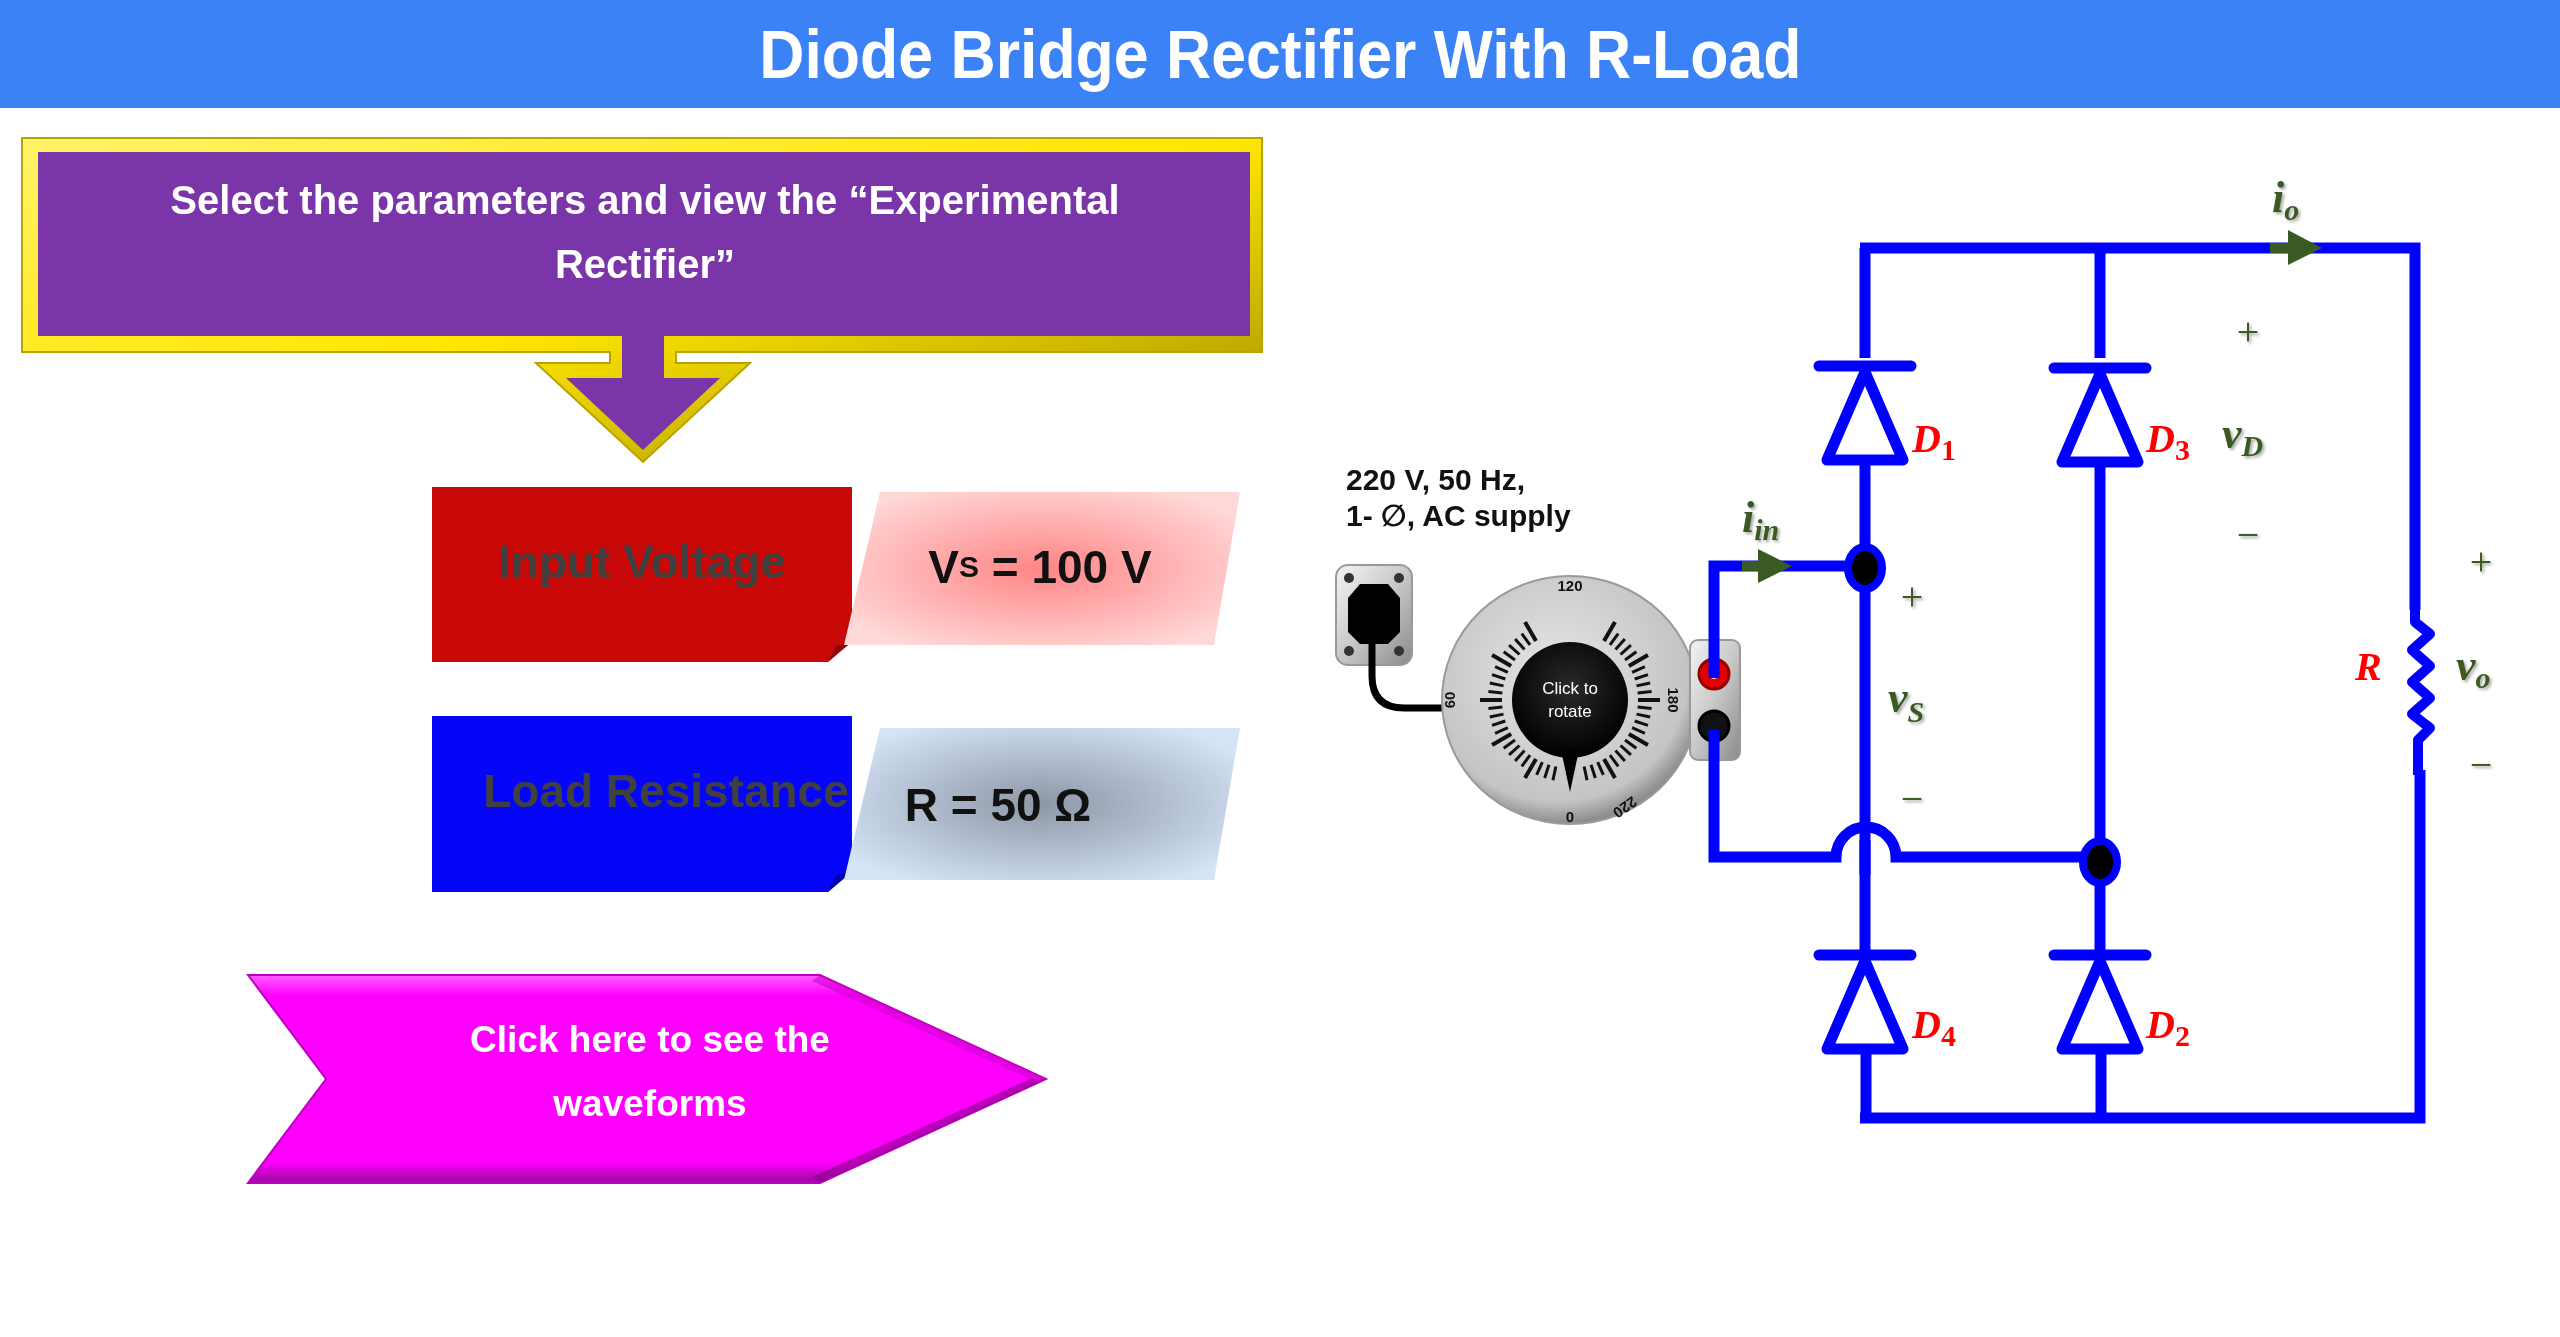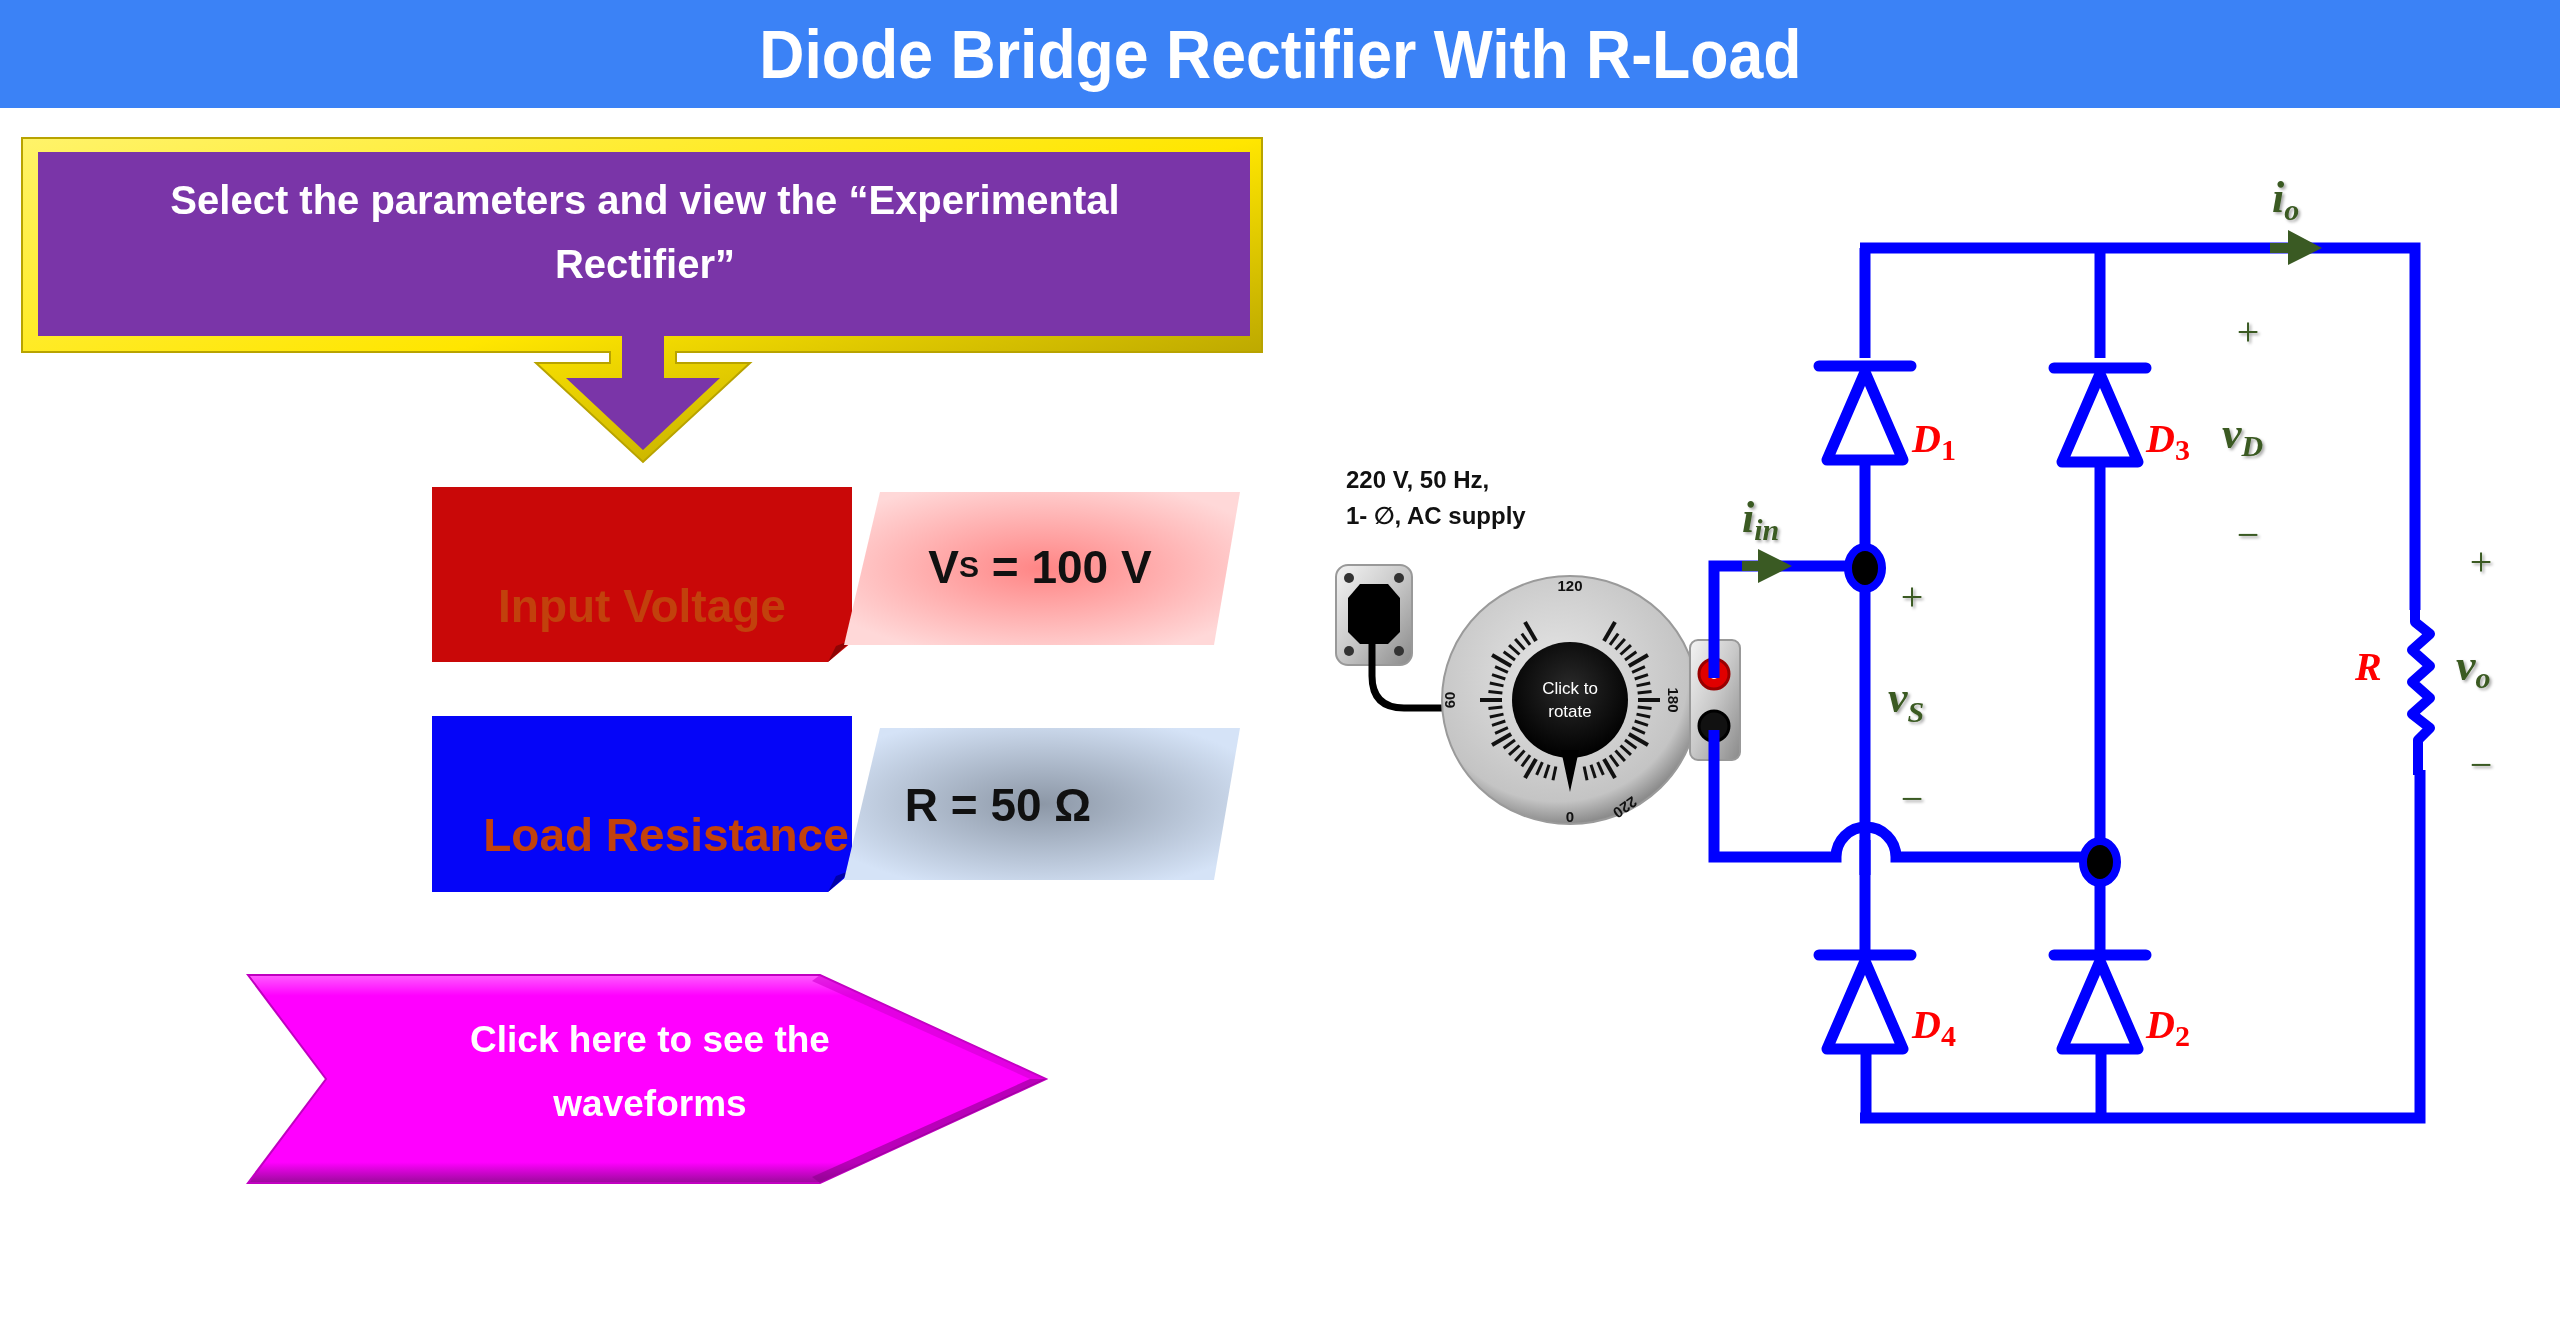--- a/index.html
+++ b/index.html
@@ -5,27 +5,27 @@
   html, body { margin:0; padding:0; }
   body { width:2560px; height:1337px; background:#ffffff; position:relative; overflow:hidden;
          font-family:"Liberation Sans", "DejaVu Sans", sans-serif; }
   .header { position:absolute; left:0; top:0; width:2560px; height:108px; background:#3b82f6;
             display:flex; align-items:center; justify-content:center; }
   .header h1 { margin:0; color:#fff; font-size:68px; font-weight:bold; letter-spacing:0px;
                font-family:"Liberation Sans", sans-serif; transform:scaleX(0.92); }
   .abs { position:absolute; }
   .callout-text { position:absolute; left:60px; top:168px; width:1170px; text-align:center; color:#fff;
                   font-size:40px; font-weight:bold; line-height:64px; }
-  .param-label { position:absolute; color:#c2410c; font-size:46px; font-weight:bold; 
-                 display:flex; align-items:center; justify-content:center;margin-top:44px; }
+  .param-label { position:absolute; color:#404040; font-size:46px; font-weight:bold; 
+                 display:flex; align-items:center; justify-content:center; }
   .param-value { position:absolute; color:#111; font-size:46px; font-weight:bold; text-align:center;
                  display:flex; align-items:center; justify-content:center; }
   .btn-text { position:absolute; left:330px; top:1008px; width:640px; text-align:center; color:#fff;
               font-size:37px; font-weight:bold; line-height:64px; cursor:pointer; }
-  .supply-text { position:absolute; left:1346px; top:462px; font-size:24px; font-weight:bold; color:#111; line-height:36px; }
+  .supply-text { position:absolute; left:1346px; top:462px; font-size:30px; font-weight:bold; color:#111; line-height:36px; }
   svg text { font-family:"Liberation Serif", "DejaVu Serif", serif; }
 </style>
 </head>
 <body>
 
 <div class="header">
   <h1>Diode Bridge Rectifier With R-Load</h1>
 </div>
 
 <svg class="abs" style="left:0;top:120px" width="1300" height="360">

